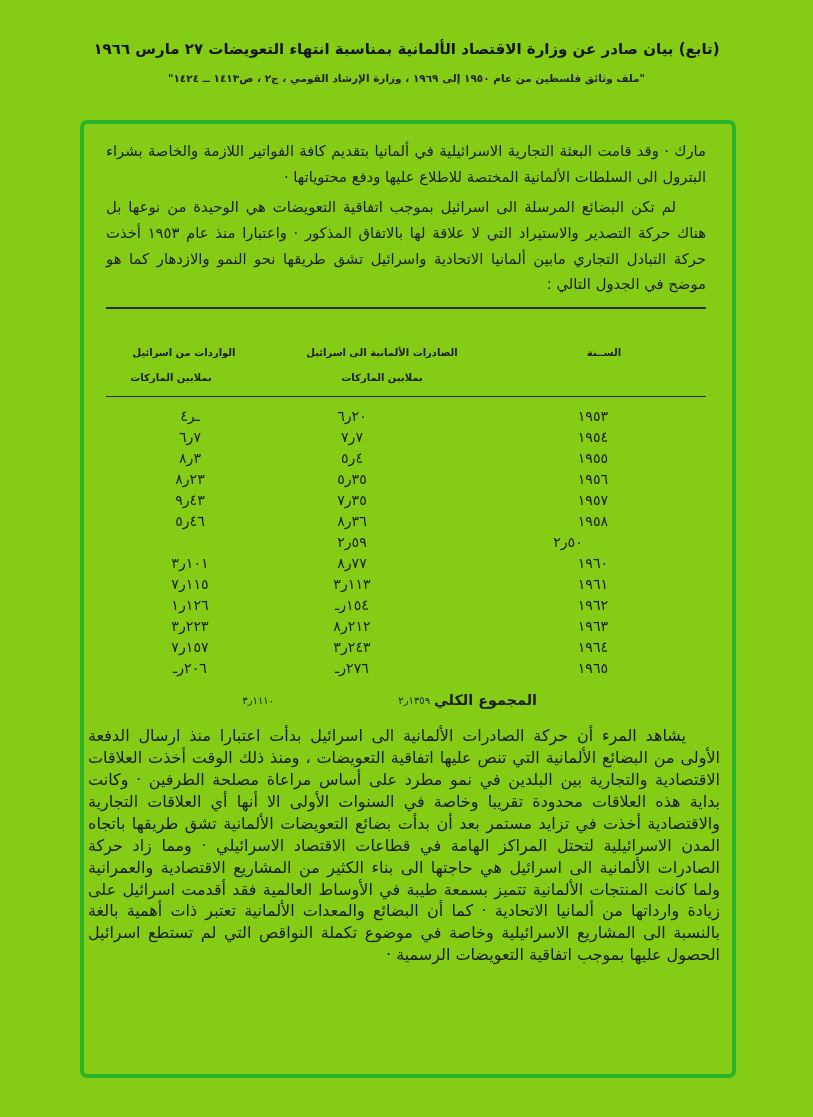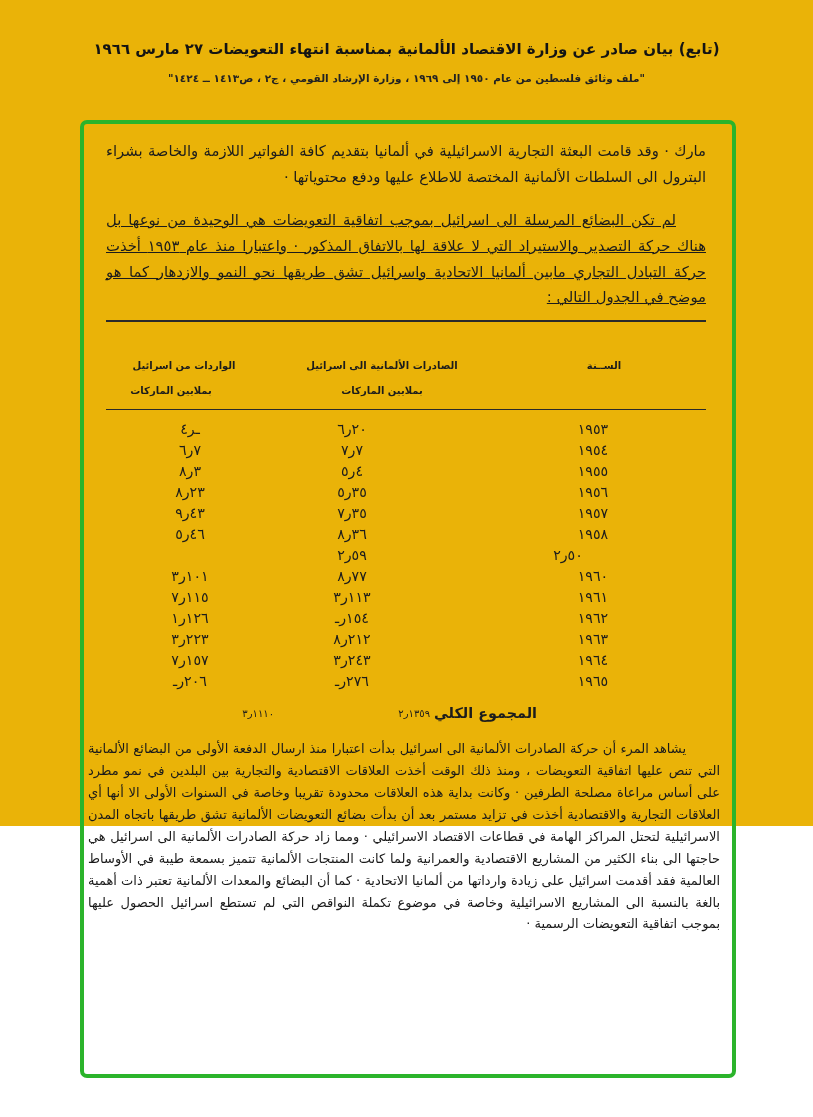--- a/index.html
+++ b/index.html
@@ -2,36 +2,36 @@
 <html lang="ar" dir="rtl"><head>
 <meta charset="utf-8">
 <style>
   html,body{margin:0;padding:0;}
   body{
     width:813px;height:1117px;overflow:hidden;
     background:#ffffff;
     font-family:"DejaVu Sans", sans-serif;
     color:#1c1c1c;
   }
-  .page{position:relative;width:813px;height:826px;direction:rtl;background:#eab308;}
+  .page{position:relative;width:813px;height:1117px;direction:rtl;background:#84cc16;}
 
   
   .doc-header{position:absolute;top:40px;left:0;right:0;text-align:center;}
   .hdr-title{font-size:15px;font-weight:700;letter-spacing:.2px;color:#141414;}
   .hdr-source{margin-top:14px;font-size:10.5px;font-weight:700;color:#222;}
 
   
   .green-box{
     position:absolute;left:80px;top:120px;width:656px;height:958px;
     box-sizing:border-box;border:4px solid #2bb42b;border-radius:7px;
     padding:14px 26px 0 22px;overflow:hidden;background:transparent;
   }
 
   .para{margin:0;font-size:14.8px;line-height:26px;text-align:justify;}
-  .para.p2{margin-top:17px;line-height:25.8px;text-indent:30px;text-decoration:underline;}
+  .para.p2{margin-top:4px;line-height:25.8px;text-indent:30px;}
   .section-heading{margin:13px 0 7px 0;font-size:15px;font-weight:700;color:#111;}
 
   
   .trade-table{margin-top:10px;}
   .thead{
     display:grid;grid-template-columns:34% 40% 26%;
     border-top:2px solid #2a2a2a;border-bottom:1.5px solid #2a2a2a;
     padding:7px 0 6px 0;
   }
   .hc{text-align:center;font-weight:700;font-size:10px;line-height:25px;white-space:nowrap;align-self:start;margin-top:24px;}
@@ -42,21 +42,21 @@
   .trow{display:grid;grid-template-columns:46% 26% 28%;height:21px;align-items:center;}
   .cell{text-align:center;font-size:14.2px;letter-spacing:1px;}
   .cell.year{padding-left:50px;letter-spacing:2.5px;}
   .trow.total{margin-top:9px;height:26px;}
   .total-label{text-align:left;font-weight:700;font-size:14.4px;letter-spacing:0;padding-left:4px;}
   .trow.total .num{font-size:10px;text-align:right;}
 
   
   .closing{
     margin:12px -14px 0 -18px;
-    font-size:13px;line-height:21.9px;text-align:justify;text-indent:34px;color:#1a1a1a;
+    font-size:16px;line-height:21.9px;text-align:justify;text-indent:34px;color:#1a1a1a;
   }
 </style>
 </head>
 <body>
 
 <div class="page">
 
   <div class="doc-header">
     <div class="hdr-title">(تابع) بيان صادر عن وزارة الاقتصاد الألمانية بمناسبة انتهاء التعويضات ٢٧ مارس ١٩٦٦</div>
     <div class="hdr-source">"ملف وثائق فلسطين من عام ١٩٥٠ إلى ١٩٦٩ ، وزارة الإرشاد القومي ، ج٢ ، ص١٤١٣ ــ ١٤٢٤"</div>

